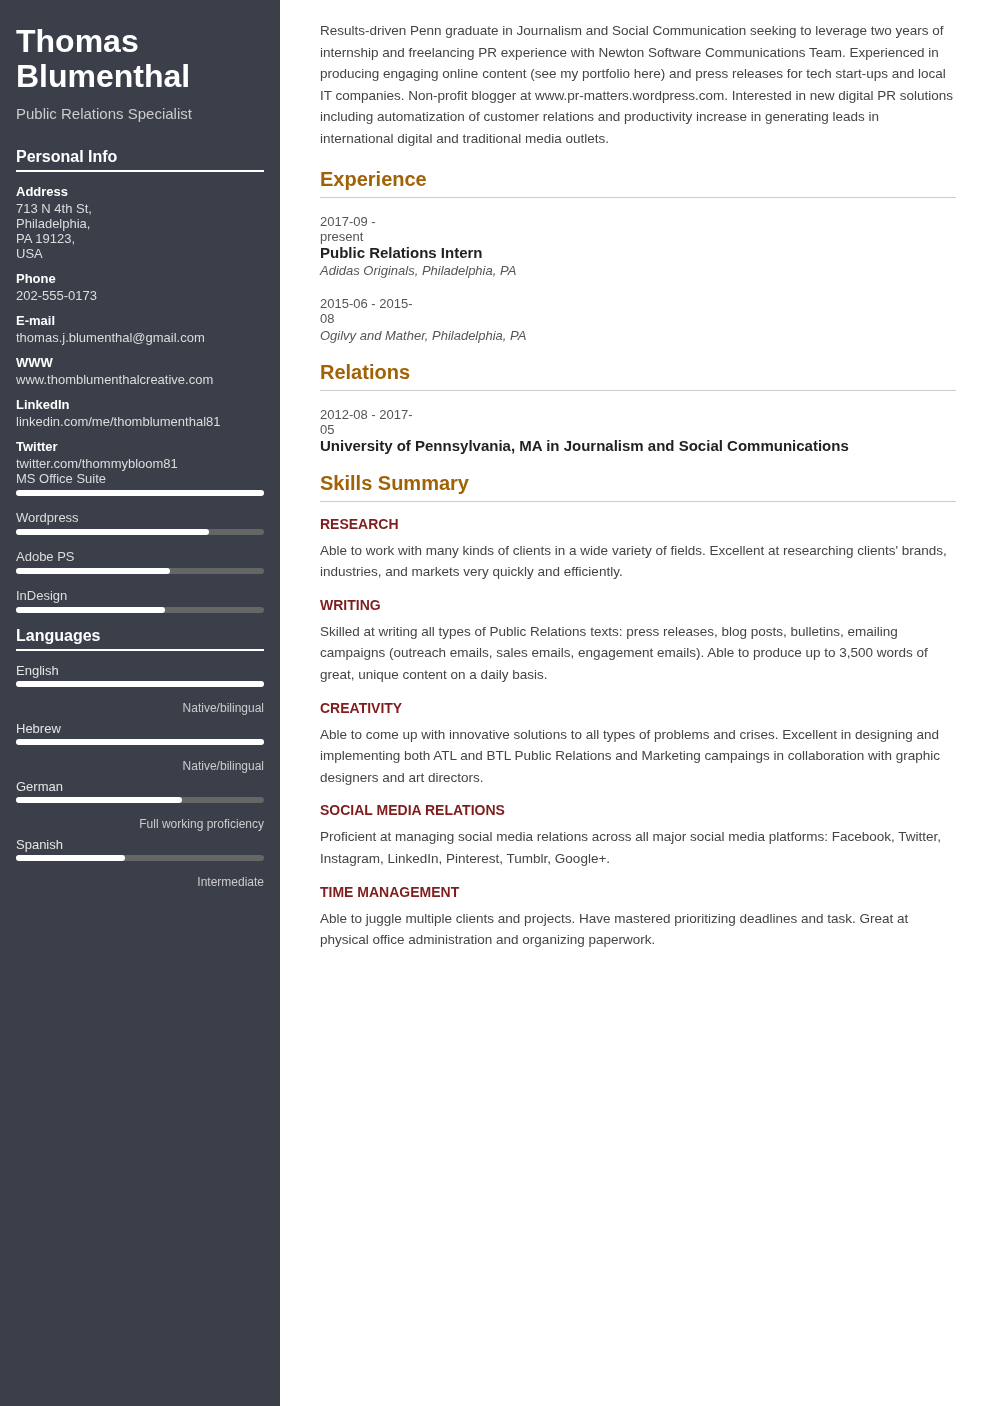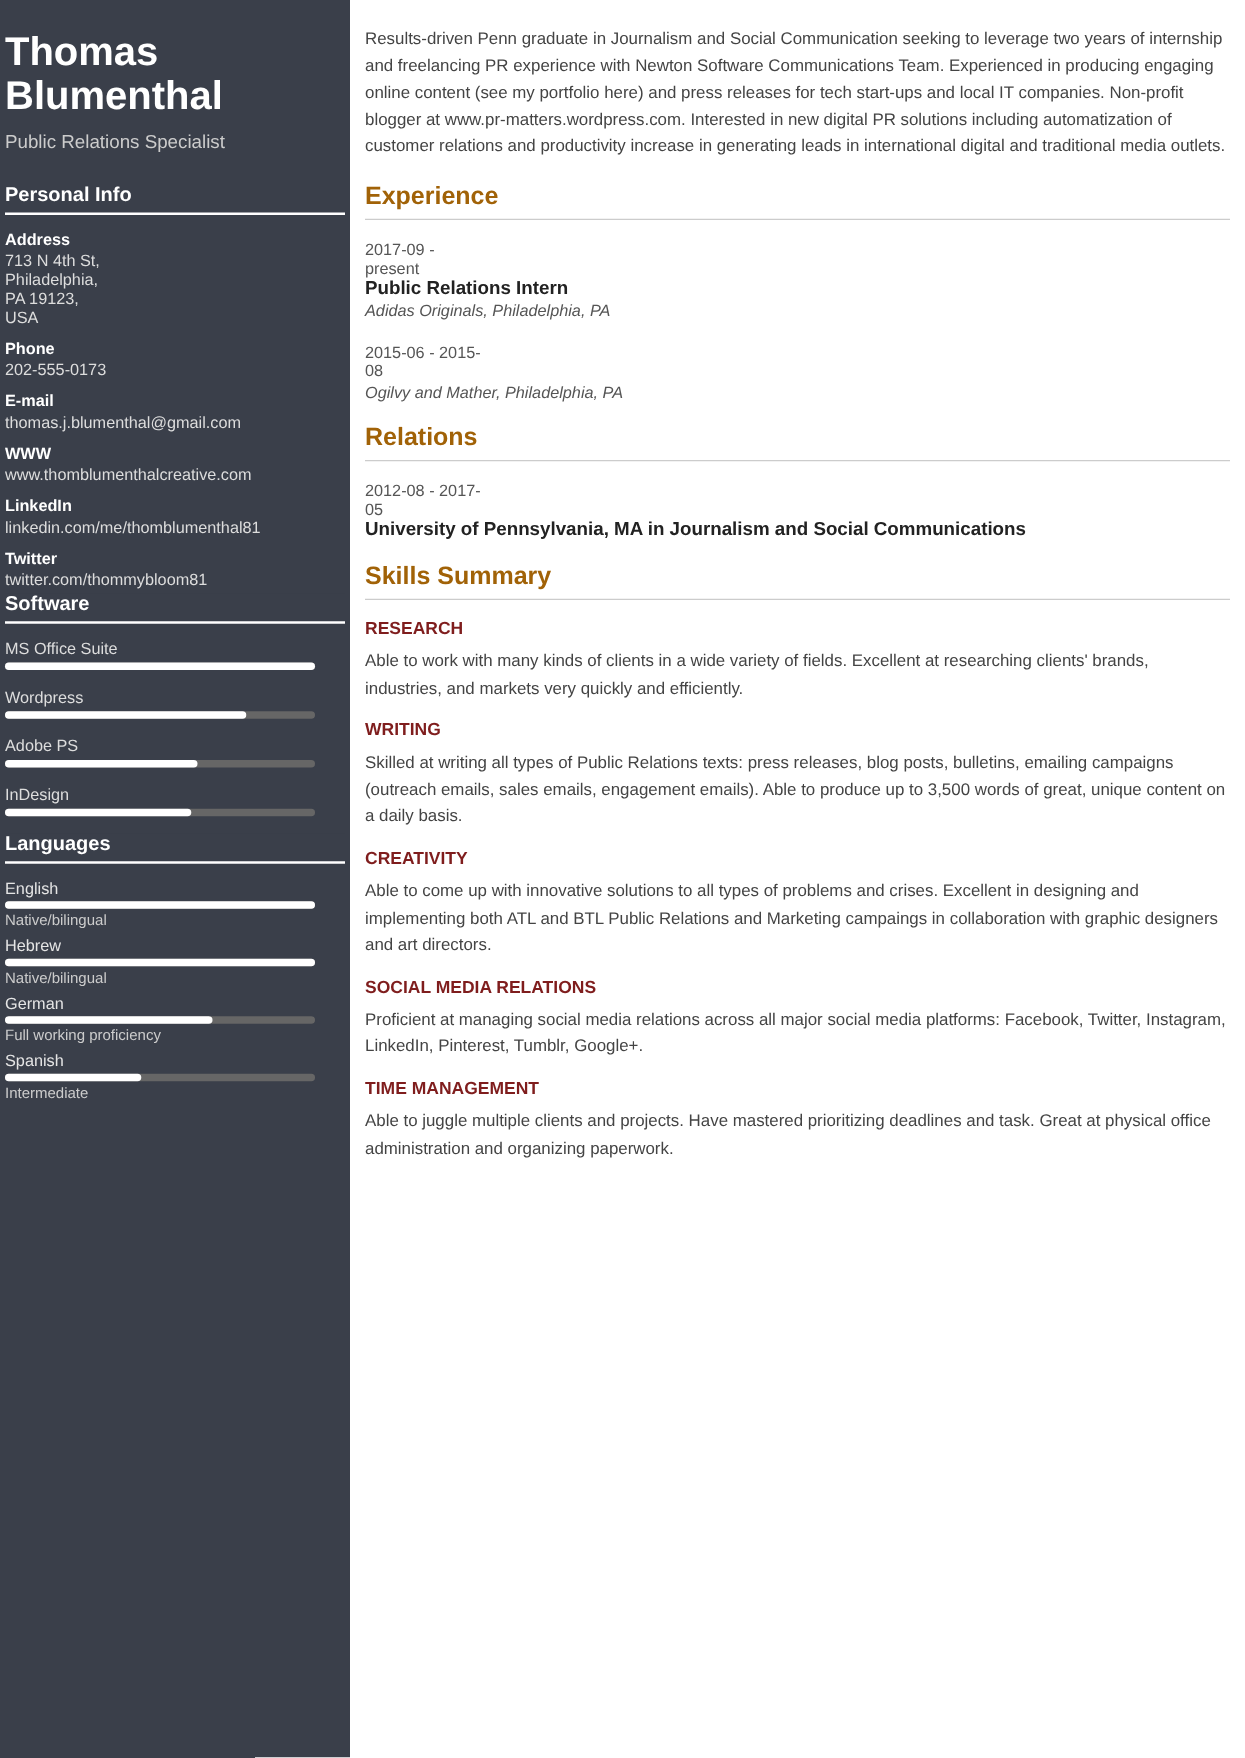--- a/index.html
+++ b/index.html
@@ -14,21 +14,21 @@
       display: flex;
       width: 996px;
       min-height: 1406px;
     }
     
     .sidebar {
       width: 280px;
       min-width: 280px;
       background: #3a3f4a;
       color: #fff;
-      padding: 24px 4px;
+      padding: 24px 16px;
     }
     .sidebar-name {
       font-size: 32px;
       font-weight: 800;
       line-height: 1.1;
       margin-bottom: 10px;
       color: #fff;
     }
     .sidebar-title {
       font-size: 15px;
@@ -86,28 +86,28 @@
       margin-bottom: 6px;
     }
     .lang-name {
       font-size: 13px;
       color: #e5e5e5;
       margin-bottom: 3px;
     }
     .lang-level-label {
       font-size: 12px;
       color: #ccc;
-      text-align: left;
-      margin-top: 2px;
+      text-align: right;
+      margin-top: 14px;
       margin-bottom: 6px;
     }
     
     .main-content {
       flex: 1;
-      padding: 20px 12px;
+      padding: 20px 40px;
       background: #fff;
     }
     .summary-text {
       font-size: 13.5px;
       color: #444;
       line-height: 1.6;
       margin-bottom: 18px;
     }
     .section-title {
       font-size: 20px;
@@ -185,21 +185,20 @@
 
     <div class="info-label">WWW</div>
     <div class="info-value">www.thomblumenthalcreative.com</div>
 
     <div class="info-label">LinkedIn</div>
     <div class="info-value">linkedin.com/me/thomblumenthal81</div>
 
     <div class="info-label">Twitter</div>
     <div class="info-value">twitter.com/thommybloom81</div>
 
-    <div class="sidebar-section-title">Software</div>
 
     <div id="software-list">
         <div class="software-item">
       <div class="software-name">MS Office Suite</div>
       <div class="bar-track">
         <div class="bar-fill" style="width:100%"></div>
       </div>
     </div>
         <div class="software-item">
       <div class="software-name">Wordpress</div>

